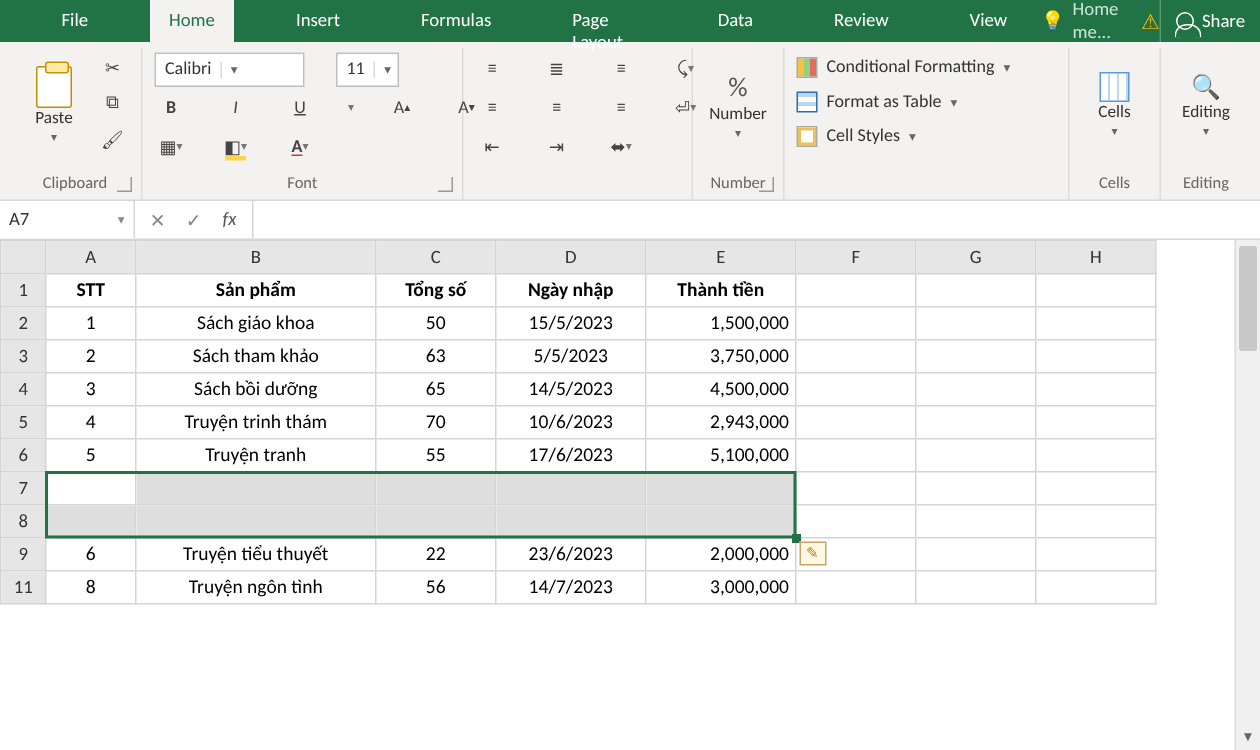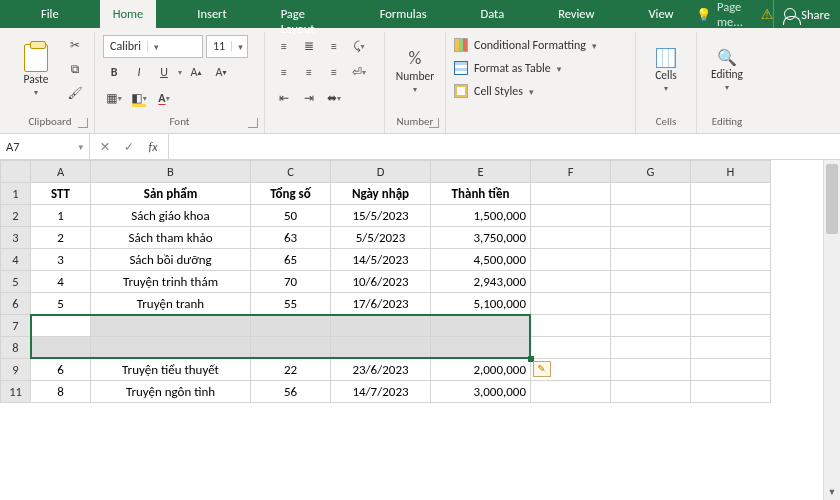--- a/index.html
+++ b/index.html
@@ -16,21 +16,21 @@
 
 
 .ribbon { background: #f3f2f1; border-bottom: 1px solid #d6d6d6; height: 106px; display: flex; padding: 4px 6px 0 6px; }
 .group { border-right: 1px solid #dcdcdc; padding: 2px 8px 2px 8px; display: flex; flex-direction: column; height: 100%; }
 .group:last-child { border-right: none; }
 .group .body { flex: 1; display: flex; align-items: flex-start; gap: 6px; }
 .group .label { text-align: center; font-size: 11px; color: #666; padding: 2px 0 3px; position: relative; }
 .group .label .launcher { position: absolute; right: -2px; bottom: 3px; width: 10px; height: 10px; border: 1px solid #999; border-top: none; border-left: none; }
 .big-btn { display: flex; flex-direction: column; align-items: center; justify-content: center; width: 44px; height: 72px; font-size: 11.5px; color: #333; }
 .big-btn .caret { font-size: 8px; color: #666; margin-top: 1px; }
-.sm-row { display: flex; align-items: center; gap: 3px; height: 24px; }
+.sm-row { display: flex; align-items: center; gap: 21px; height: 24px; }
 .sm-btn { min-width: 22px; height: 22px; display: inline-flex; align-items: center; justify-content: center; font-size: 12px; color: #444; border: 1px solid transparent; }
 .sel { display: inline-flex; align-items: center; border: 1px solid #bfbfbf; background: #fff; height: 23px; font-size: 12px; color: #333; }
 .sel span { padding: 0 6px; }
 .sel .dd { width: 16px; text-align: center; border-left: 1px solid #d9d9d9; color: #666; font-size: 9px; }
 .col-stack { display: flex; flex-direction: column; gap: 2px; }
 .styles-list { display: flex; flex-direction: column; gap: 1px; font-size: 12px; color: #333; }
 .styles-list .row { display: flex; align-items: center; gap: 6px; height: 22px; white-space: nowrap; }
 .styles-list .row .caret { font-size: 9px; color: #666; }
 
 
@@ -83,28 +83,28 @@
 .scroll-v .arr { position:absolute; left:0; right:0; height:16px; text-align:center; font-size:9px; color:#666; line-height:16px;}
 .scroll-v .arr.up{top:0;} .scroll-v .arr.dn{bottom:0;}
 </style>
 </head>
 <body>
 
 <div class="titlebar">
   <div class="tab">File</div>
   <div class="tab active">Home</div>
   <div class="tab">Insert</div>
+  <div class="tab">Formulas</div>
   <div class="tab">Page Layout</div>
-  <div class="tab">Formulas</div>
   <div class="tab">Data</div>
   <div class="tab">Review</div>
   <div class="tab">View</div>
   <div class="tell">
       <span class="icon-bulb">💡</span>
-      <span>Page me...</span>
+      <span>Home me...</span>
     </div>
   <div class="spacer"></div>
   <div class="right">
     <span class="warning-tri">⚠</span>
     <div class="share">
         <span class="icon-share"></span>
         <span>Share</span>
       </div>
   </div>
 </div>

